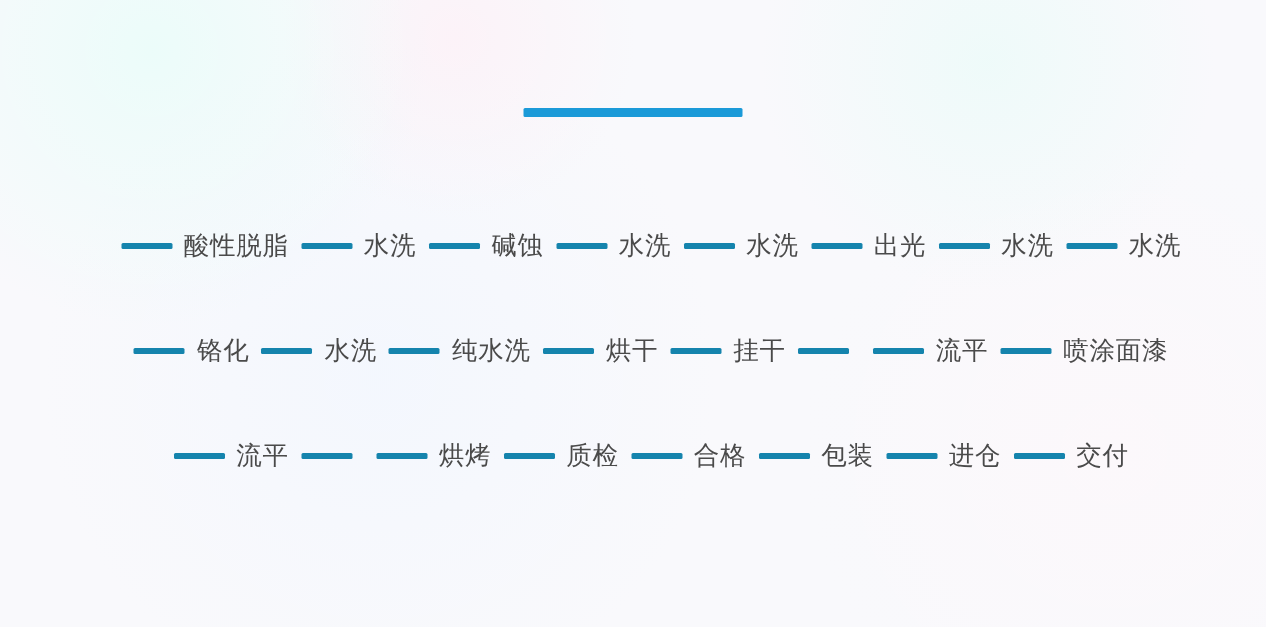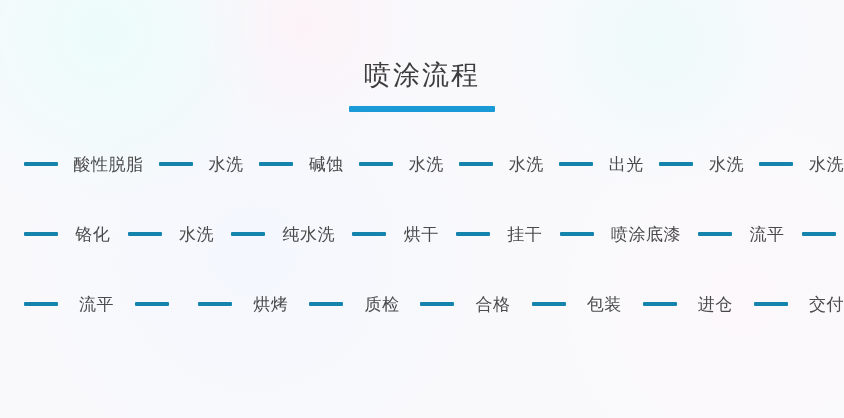--- a/index.html
+++ b/index.html
@@ -61,21 +61,21 @@
   
   .flow {
     position: absolute;
     top: 152px;
     left: 0;
     right: 0;
   }
   .flow-row {
     display: flex;
     align-items: center;
-    justify-content: space-between;
+    justify-content: center;
     height: 24px;
     margin-bottom: 46px;
     padding-left: 24px;
     white-space: nowrap;
   }
   .flow-row:last-child {
     margin-bottom: 0;
   }
   .connector {
     flex: 0 0 auto;
@@ -97,21 +97,20 @@
   }
 </style>
 </head>
 <body>
 
 <div class="page">
 
   <div class="bg-wash"></div>
 
   <div class="title-block">
-    <div class="title-text">喷涂流程</div>
     <div class="title-underline"></div>
   </div>
 
   <div class="flow">
 
     <div class="flow-row">
       <span class="connector"></span>
       <span class="step-label">酸性脱脂</span>
       <span class="connector"></span>
       <span class="step-label">水洗</span>
@@ -134,24 +133,24 @@
       <span class="step-label">铬化</span>
       <span class="connector"></span>
       <span class="step-label">水洗</span>
       <span class="connector"></span>
       <span class="step-label">纯水洗</span>
       <span class="connector"></span>
       <span class="step-label">烘干</span>
       <span class="connector"></span>
       <span class="step-label">挂干</span>
       <span class="connector"></span>
-      <span class="step-label">喷涂底漆</span>
       <span class="connector"></span>
       <span class="step-label">流平</span>
       <span class="connector"></span>
+      <span class="step-label">喷涂面漆</span>
     </div>
 
     <div class="flow-row">
       <span class="connector"></span>
       <span class="step-label">流平</span>
       <span class="connector"></span>
       <span class="connector"></span>
       <span class="step-label">烘烤</span>
       <span class="connector"></span>
       <span class="step-label">质检</span>

